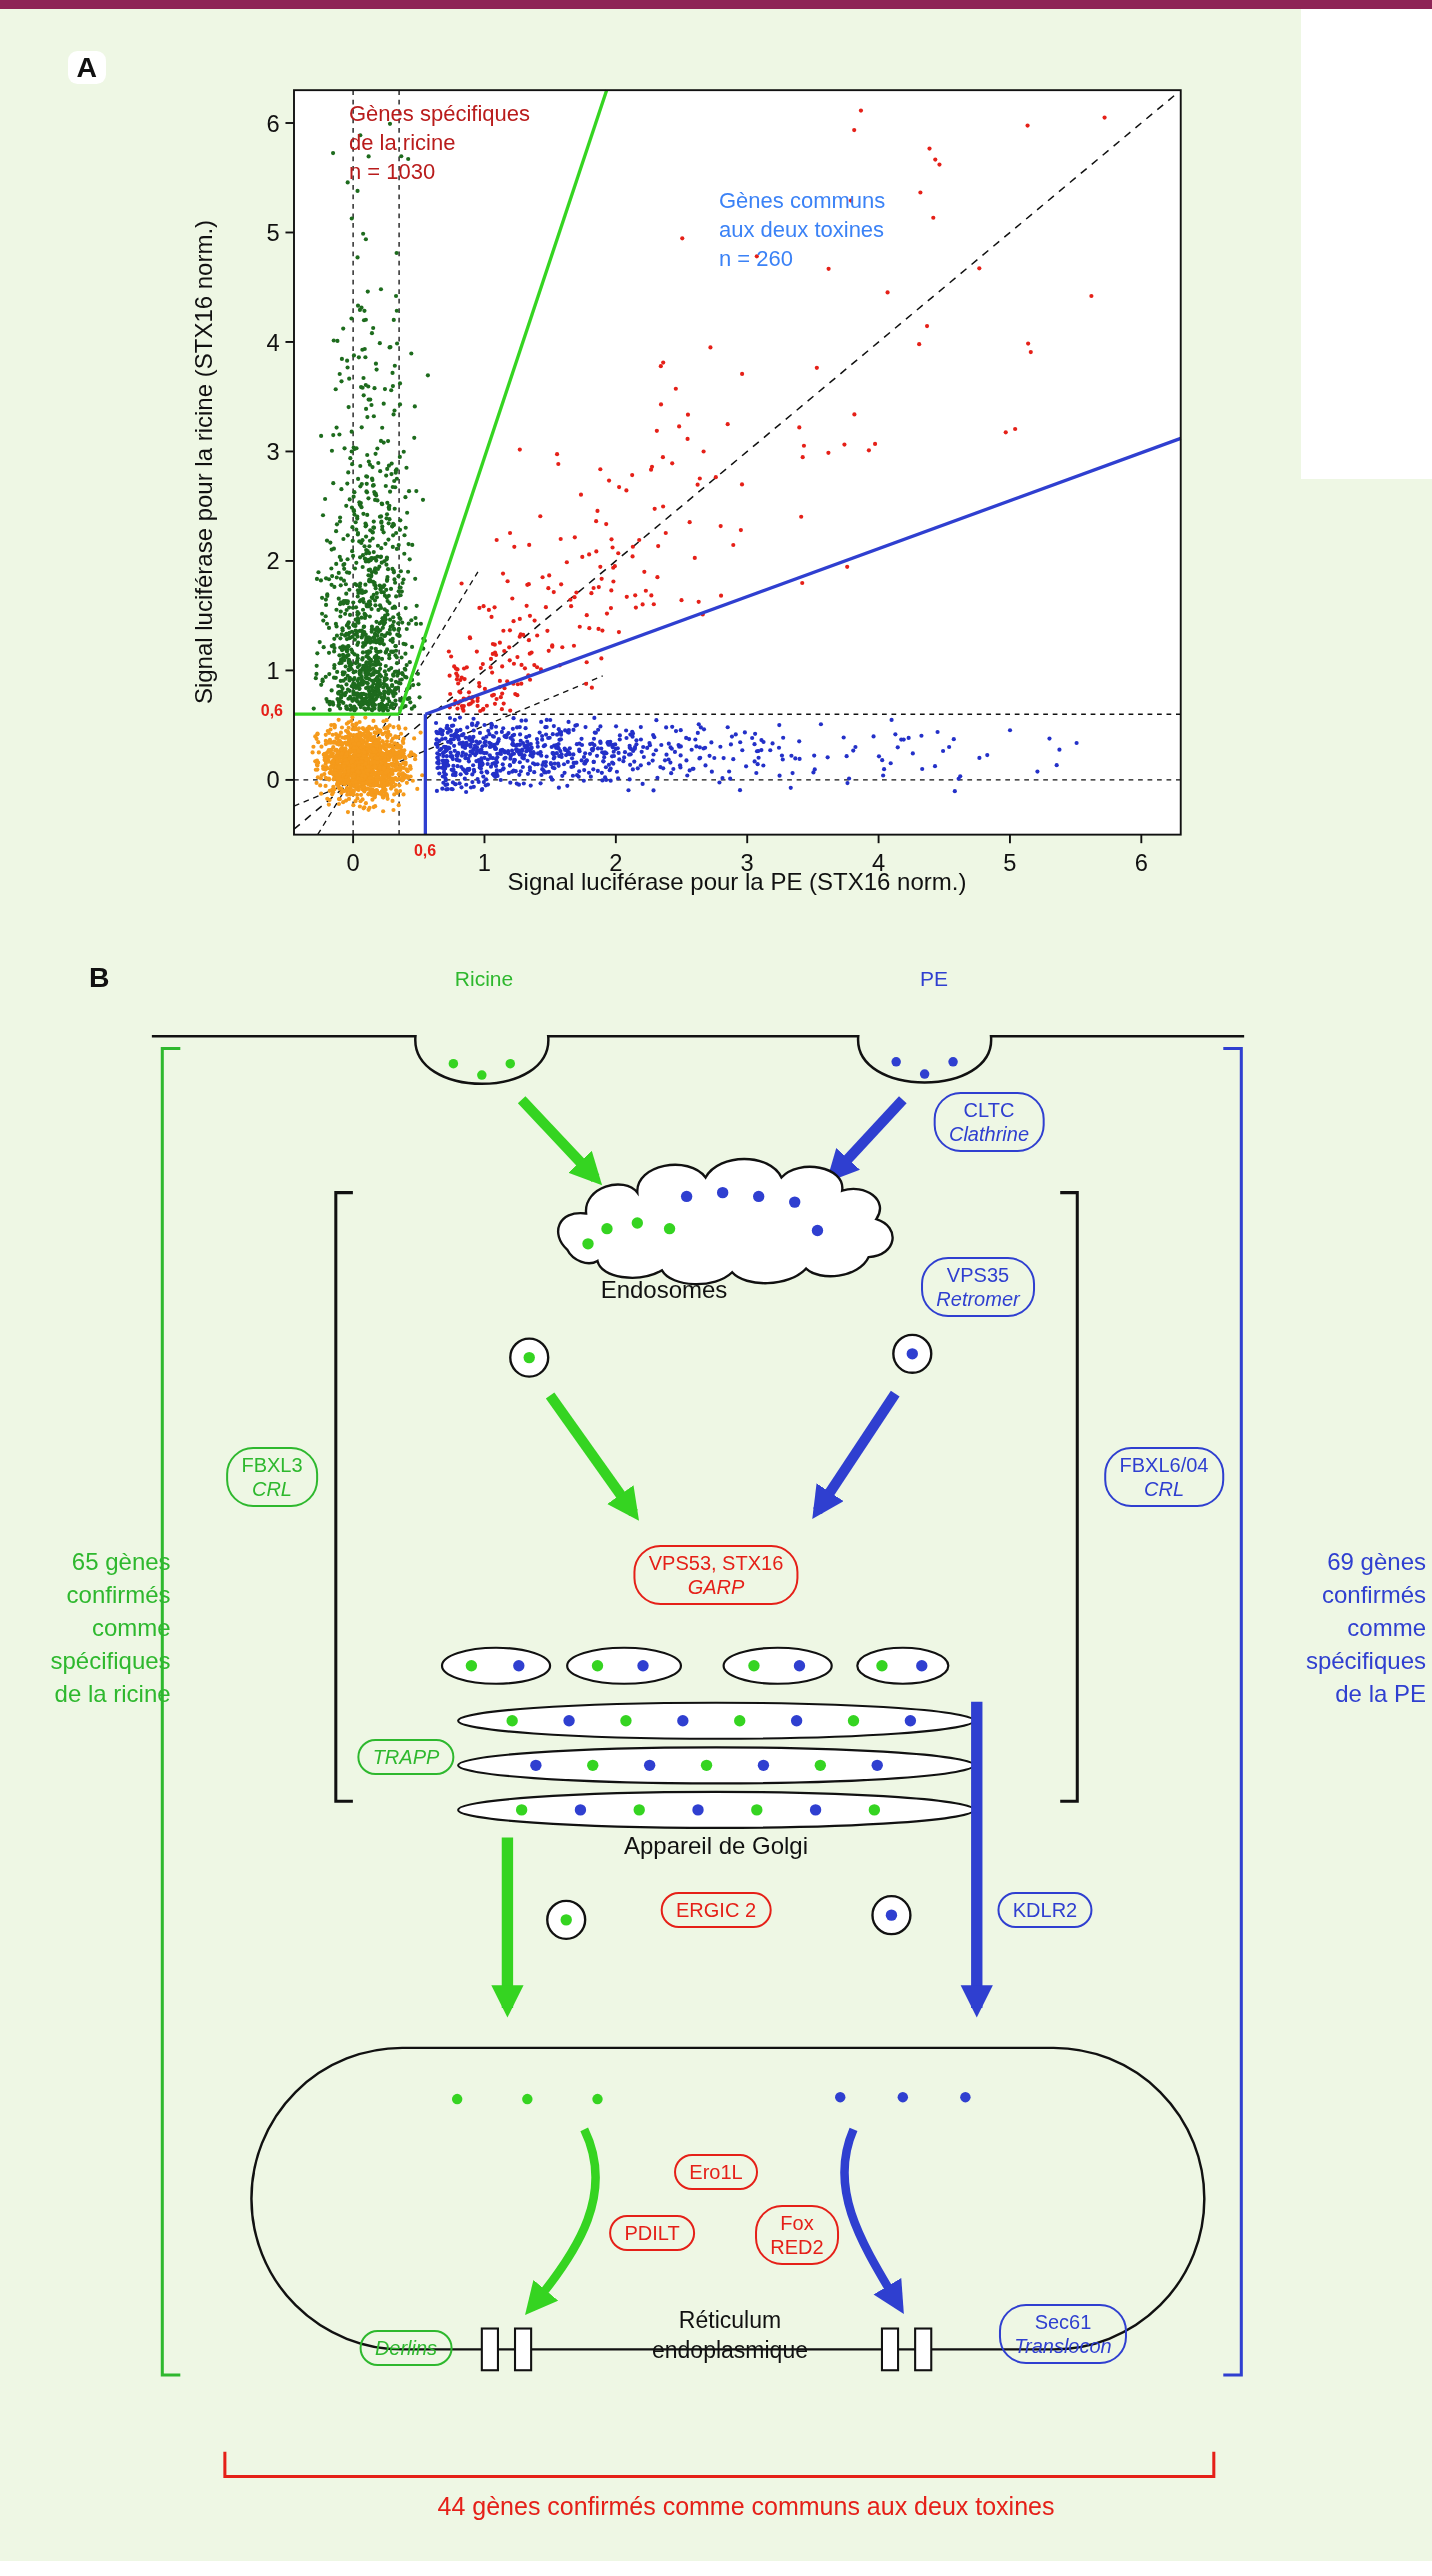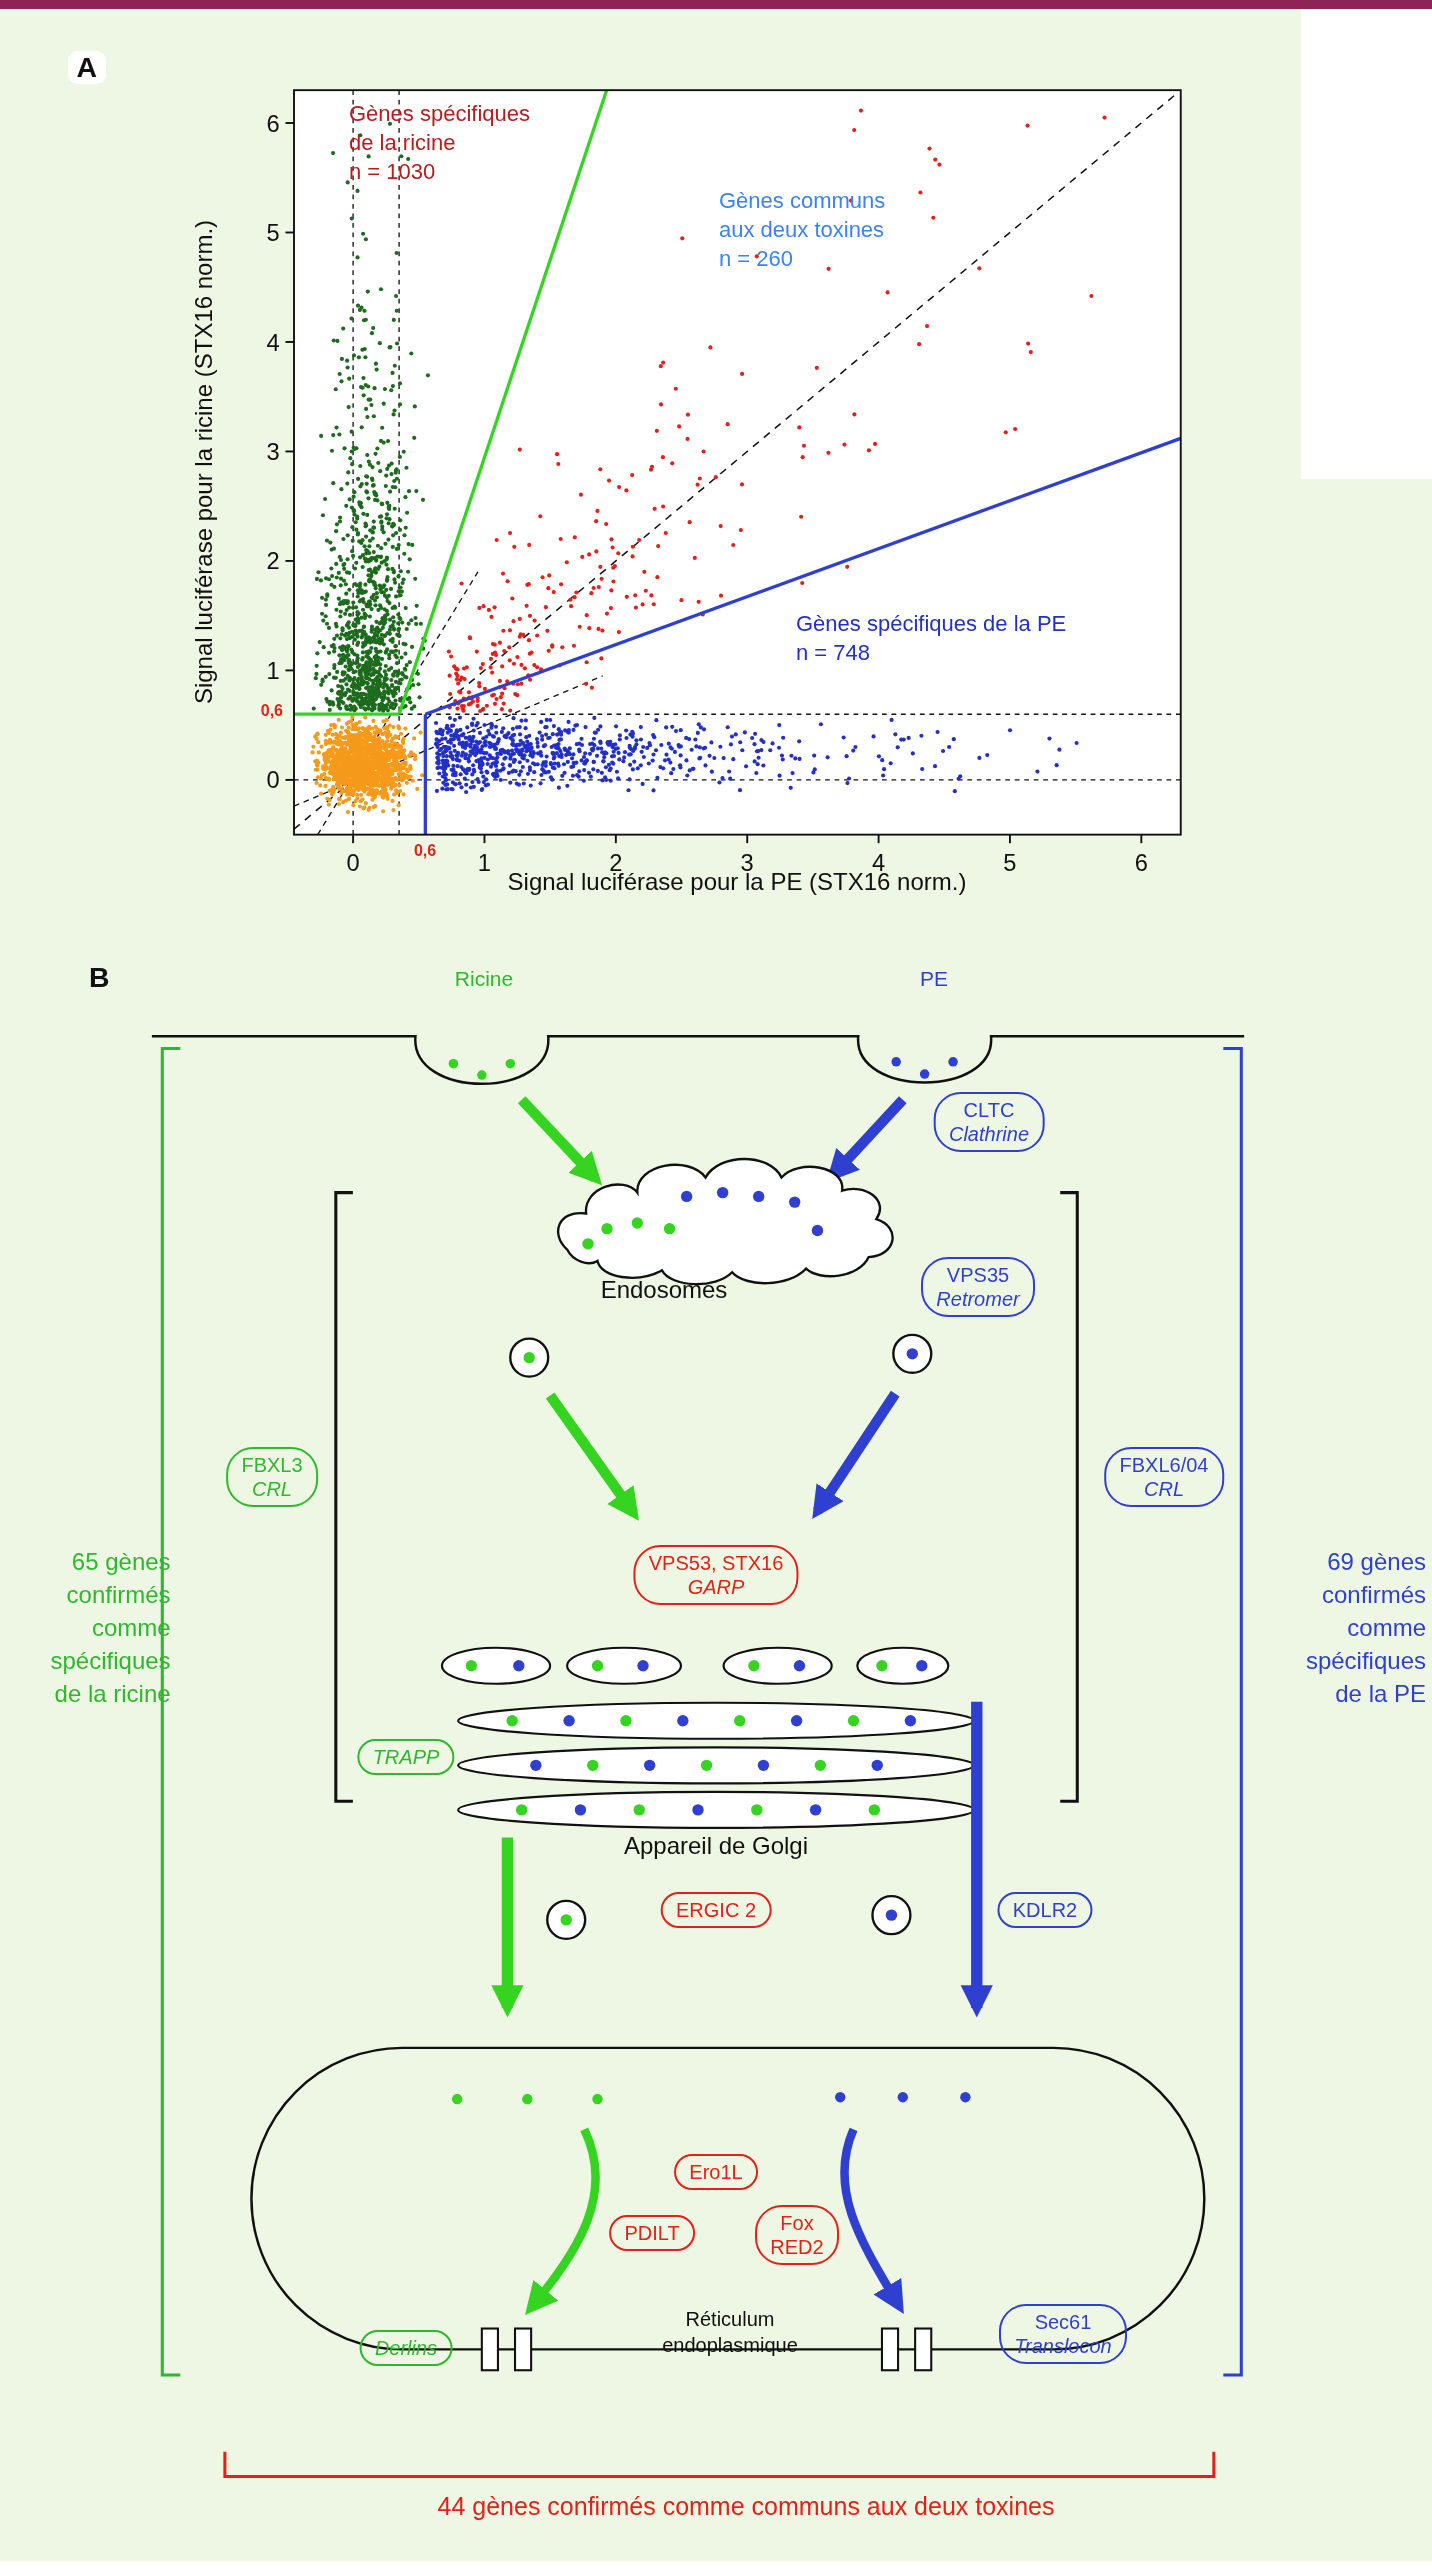--- a/index.html
+++ b/index.html
@@ -3532,22 +3532,20 @@
 
   <div class="axis-label" style="left:204px;top:462px;transform:translate(-50%,-50%) rotate(-90deg)">Signal luciférase pour la ricine (STX16 norm.)</div>
   <div class="axis-label" style="left:737px;top:868px;transform:translateX(-50%)">Signal luciférase pour la PE (STX16 norm.)</div>
 
   <div class="ann" style="left:349px;top:99px">Gènes spécifiques
 de la ricine
 n = 1030</div>
   <div class="ann red" style="left:719px;top:186px">Gènes communs
 aux deux toxines
 n = 260</div>
-  <div class="ann blue" style="left:796px;top:609px">Gènes spécifiques de la PE
-n = 748</div>
 
   <div class="thresh" style="left:228px;top:702px;width:55px;text-align:right">0,6</div>
   <div class="thresh" style="left:425px;top:842px;transform:translateX(-50%)">0,6</div>
 
   <div id="letter-b" class="panel-letter" style="left:89px;top:961px">B</div>
 
   <svg class="abs" style="left:0;top:948px" width="1433" height="1628" viewBox="0 1000 1511 1717">
     <defs>
       <marker id="mg" markerUnits="userSpaceOnUse" markerWidth="46" markerHeight="46" refX="24" refY="17" orient="auto">
         <path d="M0,0 L34,17 L0,34 Z" fill="#35d421"></path>
@@ -3748,21 +3746,21 @@
     <div>Ero1L</div>
   </div>
   <div class="bx bx-r" style="left:652px;top:2215px">
     <div>PDILT</div>
   </div>
   <div class="bx bx-r" style="left:797px;top:2205px">
     <div>Fox</div>
     <div>RED2</div>
   </div>
 
-  <div class="lbl" style="left:730px;top:2306px;font-size:20px;line-height:1.3">Réticulum
+  <div class="lbl" style="left:730px;top:2306px;font-size:23px;line-height:1.3">Réticulum
 endoplasmique</div>
 
   <div class="bx bx-g it" style="left:406px;top:2330px">
     <div>Derlins</div>
   </div>
 
   <div class="bx bx-b" style="left:1063px;top:2304px">
     <div>Sec61</div>
     <div class="it">Translocon</div>
   </div>

